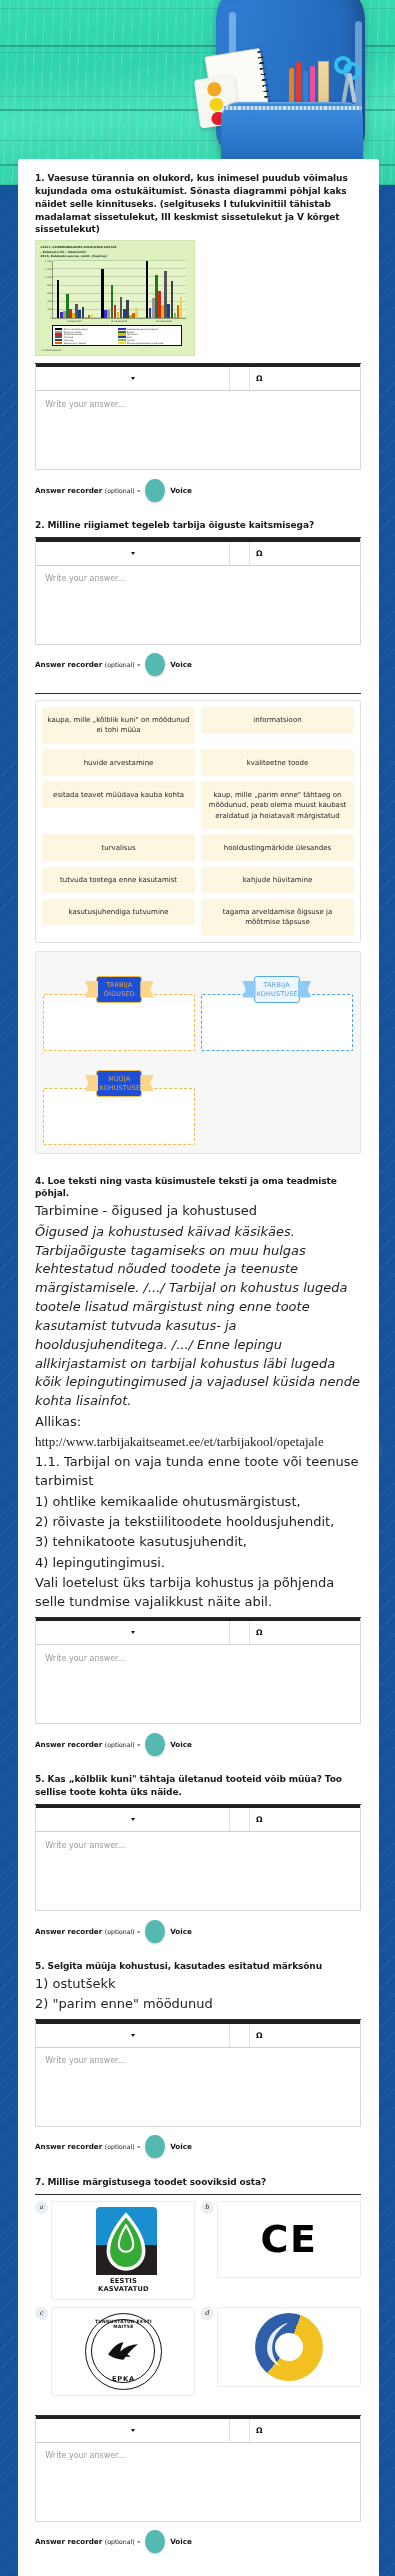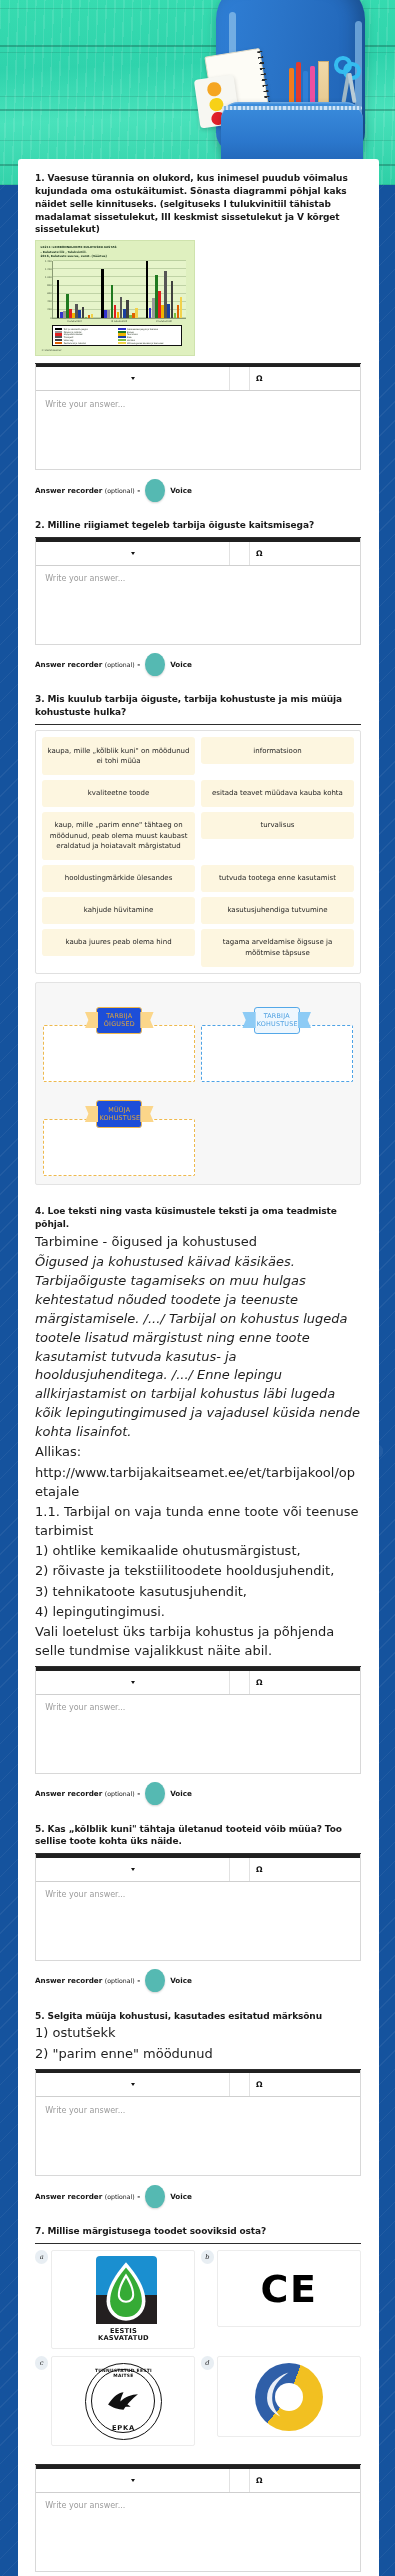--- a/index.html
+++ b/index.html
@@ -345,21 +345,21 @@
     content:""; position:absolute; left:50%; top:50%; transform: translate(-50%,-50%);
     width: 28px; height: 28px; border-radius:50%; background:#fff;
   }
   .mark-d-swoosh {
     position:absolute; left:9.3px; top:8.2px; width:49px; height:52px;
   }
 
   
   .spacer-lg { height: 17.5px; }
   .spacer-md { height: 10.3px; }
-  .link-text { word-break: break-all; }
+  .link-text { word-break: break-all; font-family: Liberation Serif, serif; }
 </style>
 </head>
 <body>
 
 <div class="page-wrap">
 
   <div class="hero">
     <div class="hero-bg"></div>
     <div class="hero-plank" style="top:45px"></div>
     <div class="hero-plank" style="top:109px"></div>
@@ -561,34 +561,33 @@
           <span>Answer recorder</span>
           <span class="opt">(optional)</span>
           <span>-</span>
         </span>
         <button class="rec-btn"></button>
         <span class="rec-voice">Voice</span>
       </div>
     </div>
 
     <div class="q-block">
-      <div class="q-text">3. Mis kuulub tarbija õiguste, tarbija kohustuste ja mis müüja kohustuste hulka?</div>
       <hr class="q-divider">
       <div class="tile-pool" id="tile-pool">
           <div class="tile">kaupa, mille „kõlblik kuni" on möödunud ei tohi müüa</div>
           <div class="tile">informatsioon</div>
+          <div class="tile">huvide arvestamine</div>
           <div class="tile">kvaliteetne toode</div>
           <div class="tile">esitada teavet müüdava kauba kohta</div>
           <div class="tile">kaup, mille „parim enne" tähtaeg on möödunud, peab olema muust kaubast eraldatud ja hoiatavalt märgistatud</div>
           <div class="tile">turvalisus</div>
           <div class="tile">hooldustingmärkide ülesandes</div>
           <div class="tile">tutvuda tootega enne kasutamist</div>
           <div class="tile">kahjude hüvitamine</div>
           <div class="tile">kasutusjuhendiga tutvumine</div>
-          <div class="tile">kauba juures peab olema hind</div>
           <div class="tile">tagama arveldamise õigsuse ja mõõtmise täpsuse</div>
         </div>
       <div class="dropzone-panel" id="dropzone-panel">
           <div class="dz dz-yellow">
             <div class="dz-banner">TARBIJA ÕIGUSED</div>
             <div class="dz-area dz-empty"></div>
           </div>
           <div class="dz dz-blue">
             <div class="dz-banner">TARBIJA KOHUSTUSED</div>
             <div class="dz-area dz-empty"></div>

